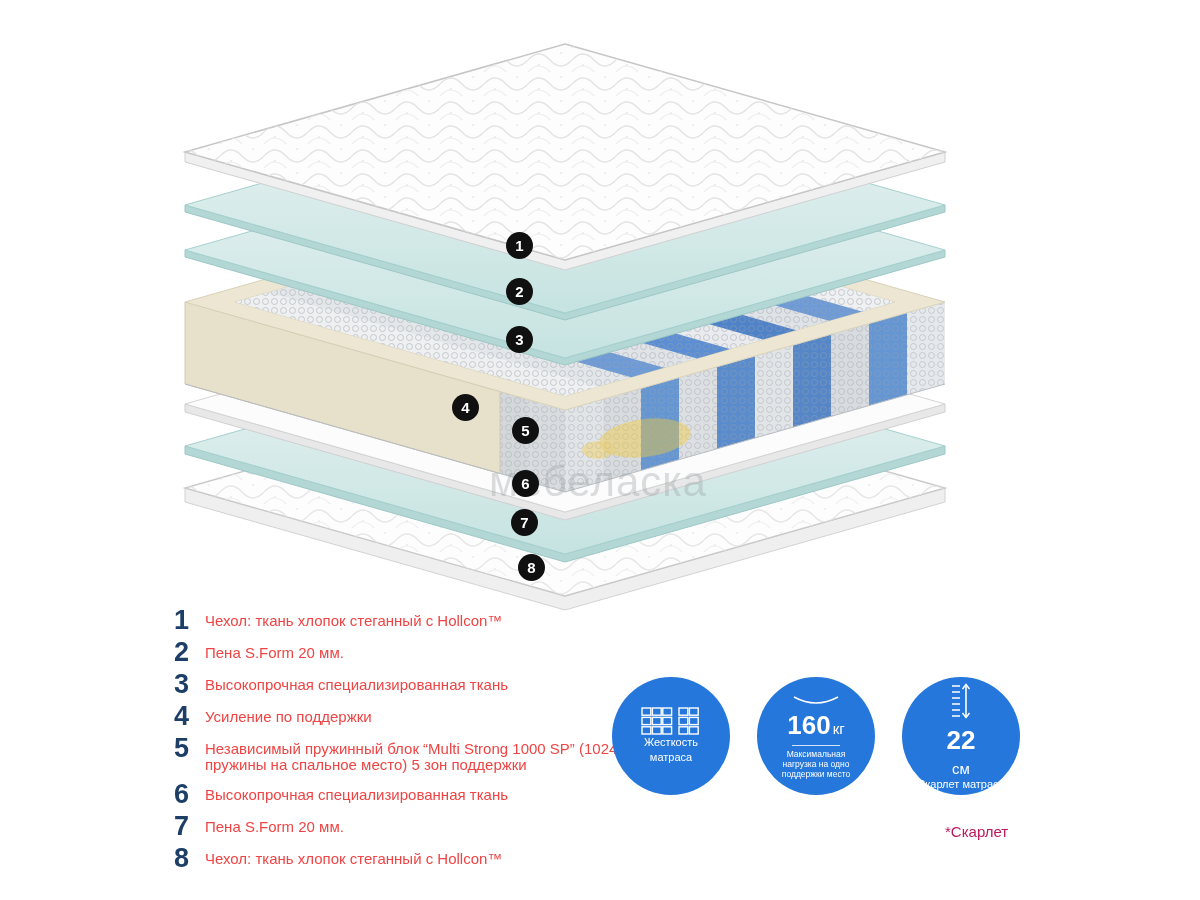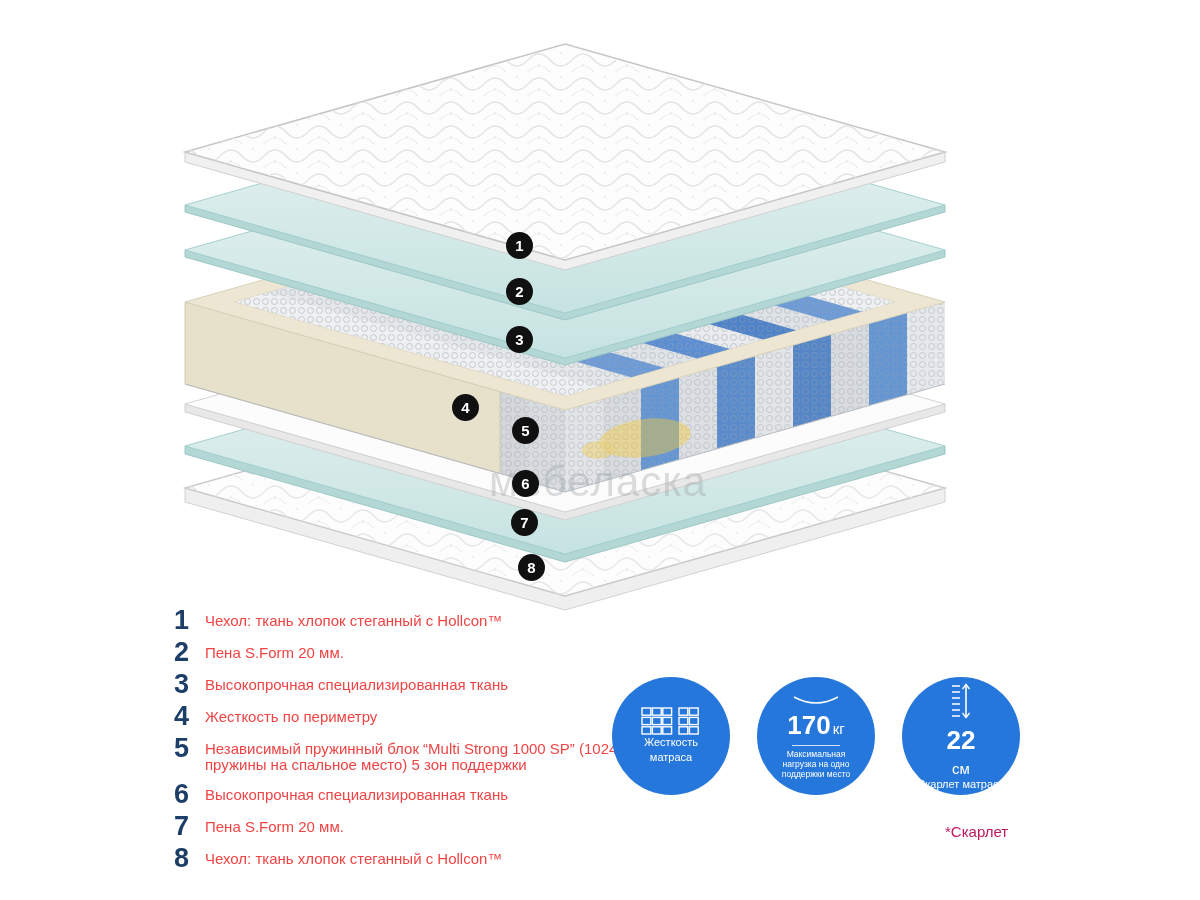--- a/index.html
+++ b/index.html
@@ -160,21 +160,21 @@
     <div class="legend-row">
       <div class="legend-num">2</div>
       <div class="legend-text">Пена S.Form 20 мм.</div>
     </div>
     <div class="legend-row">
       <div class="legend-num">3</div>
       <div class="legend-text">Высокопрочная специализированная ткань</div>
     </div>
     <div class="legend-row">
       <div class="legend-num">4</div>
-      <div class="legend-text">Жесткость по периметру</div>
+      <div class="legend-text">Усиление по поддержки</div>
     </div>
     <div class="legend-row">
       <div class="legend-num">5</div>
       <div class="legend-text">Независимый пружинный блок  “Multi Strong 1000 SP” (1024 пружины на спальное место) 5 зон поддержки</div>
     </div>
     <div class="legend-row">
       <div class="legend-num">6</div>
       <div class="legend-text">Высокопрочная специализированная ткань</div>
     </div>
     <div class="legend-row">
@@ -210,21 +210,21 @@
         </g>
       </svg>
       <div class="badge-label">Жесткость матраса</div>
     </div>
 
     <div class="badge">
       <svg width="48" height="14" viewBox="0 0 48 14">
         <path d="M2 3 Q24 15 46 3" fill="none" stroke="#ffffff" stroke-width="1.6"></path>
       </svg>
       <div class="badge-value-row">
-        <span class="badge-value">170</span>
+        <span class="badge-value">160</span>
         <span class="badge-unit">кг</span>
       </div>
       <div class="badge-divider"></div>
       <div class="badge-small-label">Максимальная нагрузка на одно поддержки место</div>
     </div>
 
     <div class="badge">
       <div class="badge-height-row">
         <svg width="22" height="40" viewBox="0 0 22 40">
           <path d="M2 5 H10 M2 11 H10 M2 17 H10 M2 23 H10 M2 29 H10 M2 35 H10" stroke="#ffffff" stroke-width="1.4"></path>

